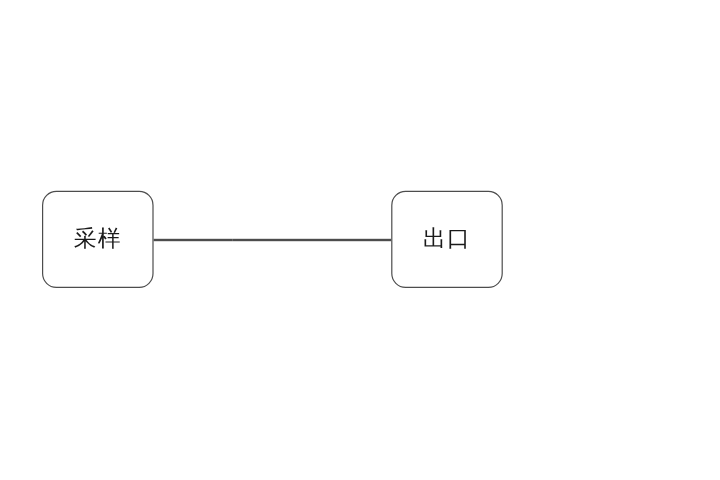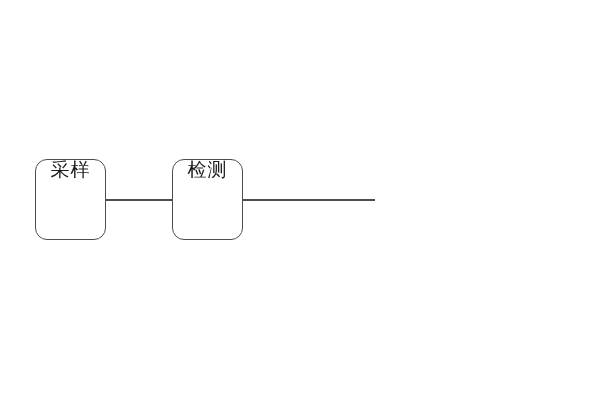--- a/index.html
+++ b/index.html
@@ -19,27 +19,28 @@
     position: absolute;
     left: 35px;
     top: 159px;
     height: 81px;
     display: flex;
     flex-direction: row;
     align-items: stretch;
   }
   .node {
     flex: none;
-    width: 71px;
+    width: 93px;
     height: 81px;
     box-sizing: border-box;
     border: 1.5px solid #4d4d4d;
     border-radius: 12px;
     background: #ffffff;
     display: flex;
+    align-items: center;
     justify-content: center;
   }
   .node-label {
     font-size: 19px;
     line-height: 1;
     color: #1a1a1a;
     letter-spacing: 1px;
     white-space: nowrap;
   }
   .connector {
@@ -55,24 +56,24 @@
 
 <div class="canvas">
   <div class="flow-row">
 
     <div class="node">
       <span class="node-label">采样</span>
     </div>
 
     <div class="connector"></div>
 
-    <div class="node">
-      <span class="node-label">检测</span>
-    </div>
 
     <div class="connector"></div>
 
 
     <div class="connector"></div>
 
+    <div class="node">
+      <span class="node-label">出口</span>
+    </div>
 
   </div>
 </div>
 
 </body></html>

